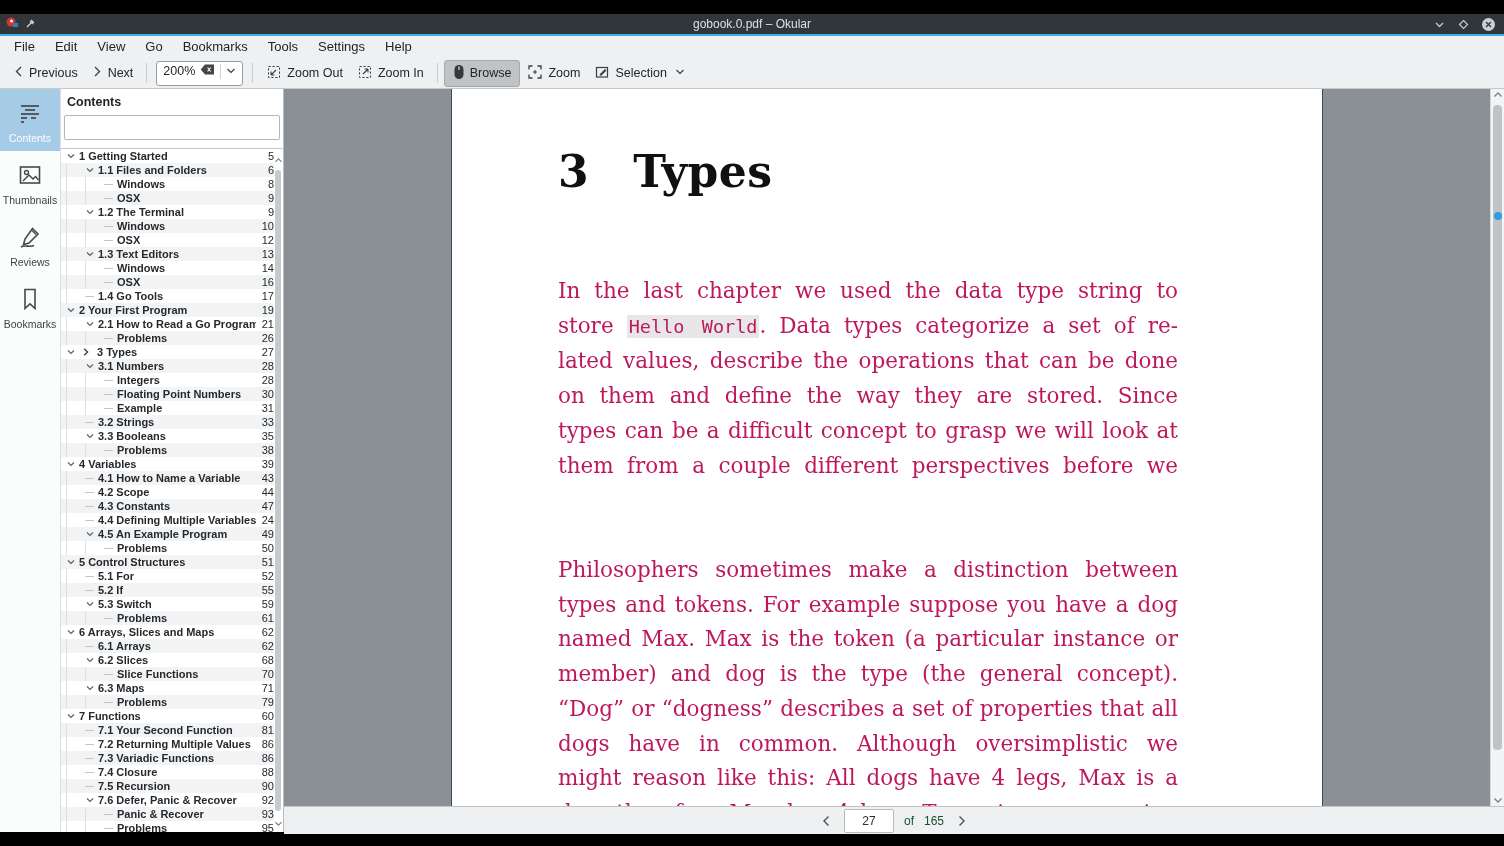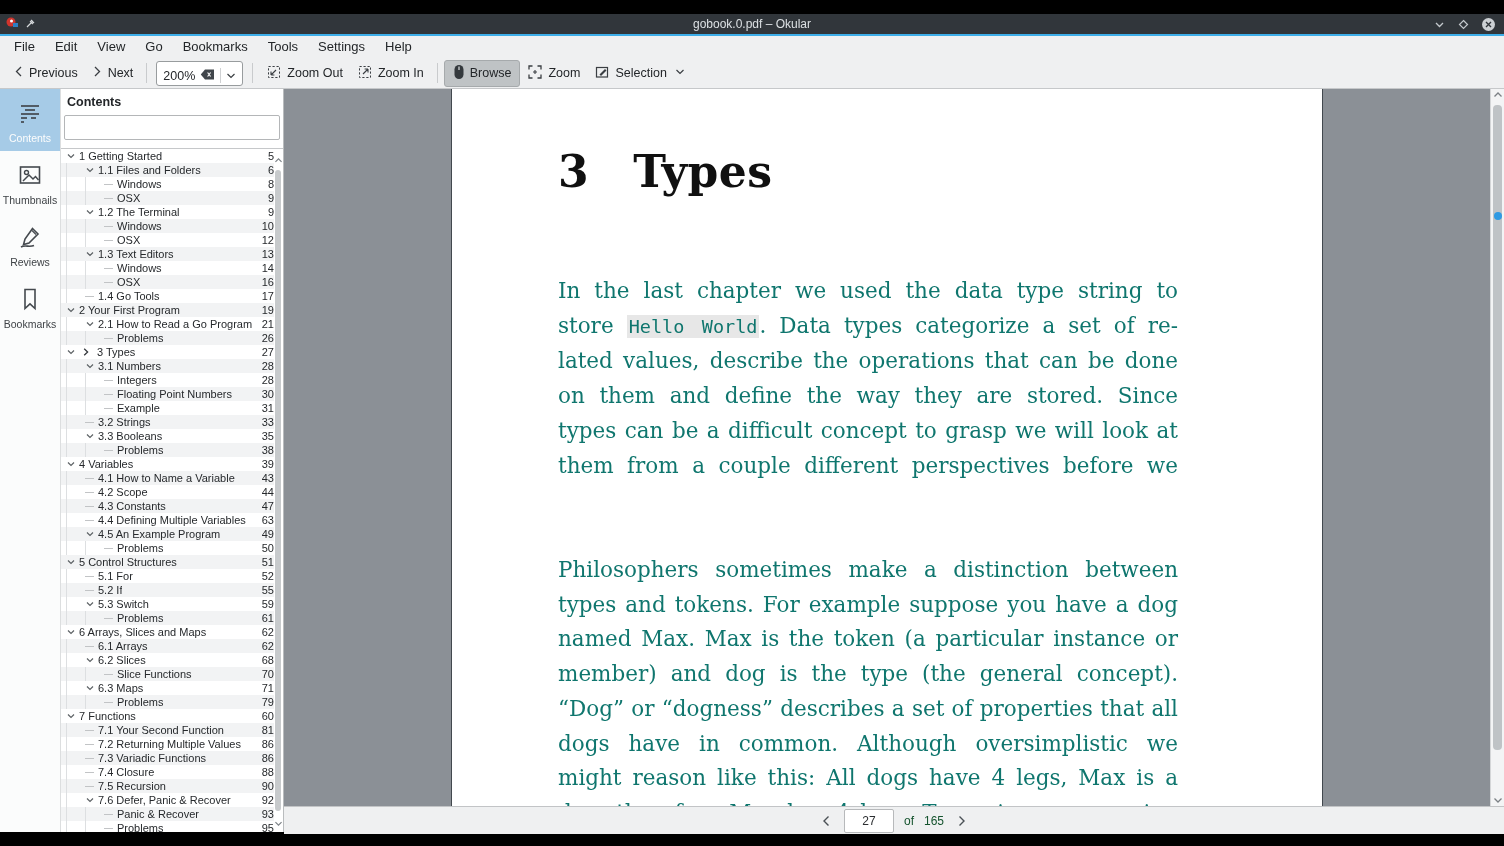--- a/index.html
+++ b/index.html
@@ -19,21 +19,21 @@
   
   .menubar{height:22px;display:flex;padding-left:4px;flex:0 0 auto;background:#eff0f1;}
   .menu-item{padding:3px 10px;font-size:13px;color:#232629;}
 
   
   .toolbar{height:30px;display:flex;align-items:center;padding-left:6px;flex:0 0 auto;
            background:#eff0f1;border-bottom:1px solid #c6c8ca;}
   .tbtn{display:flex;align-items:center;gap:5px;padding:4px 7px;font-size:12.5px;color:#232629;border-radius:3px;}
   .tbtn.pressed{background:#bfc3c5;border:1px solid #a6aaac;padding:3px 8px;}
   .tsep{width:1px;height:20px;background:#c9cbcd;margin:0 6px;}
-  .zoom-combo{display:flex;align-items:flex-end;gap:5px;background:#fff;border:1px solid #989c9e;
+  .zoom-combo{display:flex;align-items:flex-start;gap:5px;background:#fff;border:1px solid #989c9e;
               border-radius:3px;padding:2px 6px;margin:0 3px;font-size:12.5px;color:#232629;height:19px;}
   .combo-div{width:1px;height:15px;background:#cfd1d3;}
 
   
   .main{flex:1 1 auto;display:flex;min-height:0;}
 
   
   .tabstrip{width:60px;background:#fbfcfc;border-right:1px solid #dcdedf;display:flex;
             flex-direction:column;align-items:stretch;}
   .side-tab{display:flex;flex-direction:column;align-items:center;padding:9px 0 7px;gap:4px;}
@@ -48,35 +48,35 @@
   .toc-search{height:23px;margin:2px 3px 8px;border:1px solid #b4b6b8;border-radius:2px;background:#fff;
               font-size:12px;padding:0 5px;outline:none;}
   .toc-list{flex:1;border-top:1px solid #c6c8ca;overflow:hidden;position:relative;padding-right:9px;}
   .toc-row{height:14px;display:flex;align-items:center;font-size:11px;color:#26292c;white-space:nowrap;
            padding-left:5px;}
   .toc-row:nth-child(even){background:#f2f3f4;}
   .guide{display:inline-block;width:18px;height:14px;border-left:1px solid #dddfe1;flex:0 0 auto;}
   .expander{width:13px;flex:0 0 auto;display:flex;align-items:center;}
   .tick{width:9px;height:0;border-top:1px solid #c2c4c6;margin-right:4px;flex:0 0 auto;}
   .curmark{width:16px;flex:0 0 auto;display:flex;align-items:center;padding-left:2px;}
-  .toc-label{overflow:hidden;text-overflow:clip;}
+  .toc-label{overflow:hidden;text-overflow:clip;font-weight:bold;}
   .toc-page{margin-left:auto;padding-left:6px;color:#26292c;}
   .panel-scroll{position:absolute;right:1px;top:0;bottom:0;width:8px;display:flex;flex-direction:column;
                 align-items:center;}
   .panel-thumb{width:6px;flex:1;background:#c7cacc;border-radius:3px;margin:2px 0;}
 
   
   .viewcol{flex:1;display:flex;flex-direction:column;min-width:0;}
   .view{height:717px;background:#8b9096;position:relative;overflow:hidden;flex:0 0 auto;}
   .pdf-page{position:absolute;left:167px;top:0;height:100%;width:870px;background:#fff;
             border-left:1px solid #42484e;border-right:1px solid #42484e;}
   .doc-heading{position:absolute;left:106px;top:57px;font-family:"DejaVu Serif",serif;font-weight:bold;
                font-size:44px;color:#101010;display:flex;gap:44px;letter-spacing:.5px;}
   .para{position:absolute;left:106px;width:620px;font-family:"DejaVu Serif",serif;font-size:21.5px;
-        line-height:34.7px;color:#0f766e;}
+        line-height:34.7px;color:#be185d;}
   .para0{top:185px;}
   .para1{top:464px;}
   .pline{text-align:justify;text-align-last:justify;}
   .pline.lastline{text-align-last:left;}
   .code{font-family:"DejaVu Sans Mono",monospace;font-size:18.5px;background:#e7e7e7;padding:1px 2px;}
 
   
   .vscroll{position:absolute;right:0;top:0;bottom:0;width:13px;background:#f3f4f5;border-left:1px solid #d4d6d8;}
   .vscroll .arrow{position:absolute;left:0;width:13px;display:flex;justify-content:center;}
   .vthumb{position:absolute;left:2px;width:9px;top:16px;height:645px;background:#bfc3c6;border-radius:4px;}
@@ -466,21 +466,21 @@
           <div class="toc-row">
             <i class="guide"></i>
             <span class="tick"></span>
             <span class="toc-label">4.3 Constants</span>
             <span class="toc-page">47</span>
           </div>
           <div class="toc-row">
             <i class="guide"></i>
             <span class="tick"></span>
             <span class="toc-label">4.4 Defining Multiple Variables</span>
-            <span class="toc-page">63</span>
+            <span class="toc-page">24</span>
           </div>
           <div class="toc-row">
             <i class="guide"></i>
             <span class="expander">
               <svg width="10" height="10" viewBox="0 0 10 10">
                 <polyline points="2,3.5 5,6.5 8,3.5" fill="none" stroke="#5d6265" stroke-width="1.2"></polyline>
               </svg>
             </span>
             <span class="toc-label">4.5 An Example Program</span>
             <span class="toc-page">49</span>

